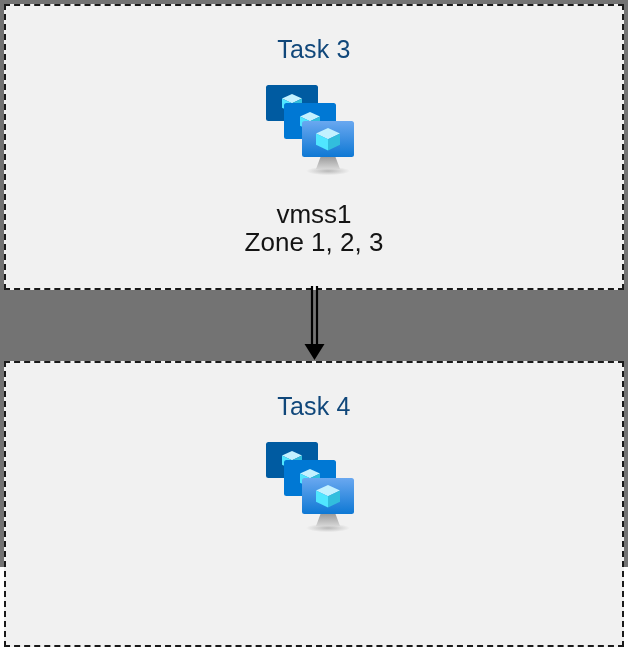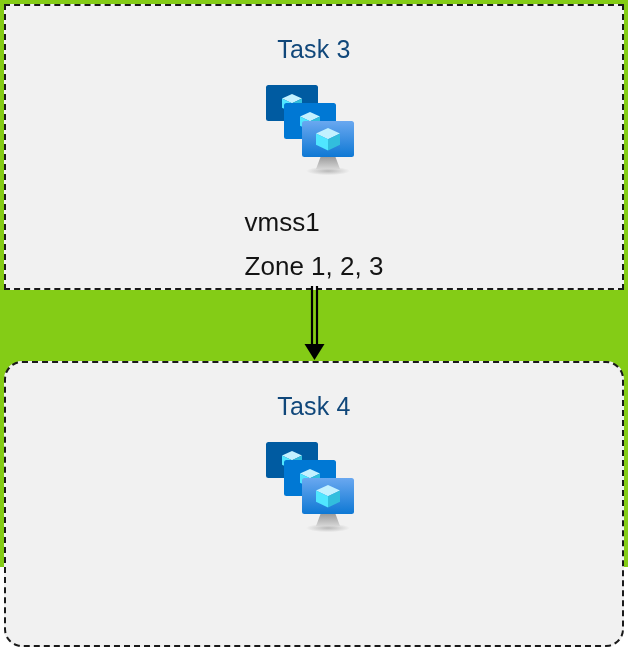--- a/index.html
+++ b/index.html
@@ -12,21 +12,21 @@
     height: 654px;
     font-family: "Liberation Sans", sans-serif;
     -webkit-font-smoothing: antialiased;
     overflow: hidden;
   }
 
   #diagram {
     position: relative;
     width: 628px;
     height: 567px;
-    background: #84cc16;
+    background: #737373;
   }
 
   
   .task-box {
     position: absolute;
     box-sizing: border-box;
     background: #f1f1f1;
     border: 2px dashed #1a1a1a;
     display: flex;
     flex-direction: column;
@@ -38,38 +38,38 @@
     top: 4px;
     width: 620px;
     height: 286px;
   }
 
   #task-box-4 {
     left: 4px;
     top: 361px;
     width: 620px;
     height: 286px;
-    border-radius: 18px;
   }
 
   .task-title {
     color: #10477a;
     font-size: 25px;
     line-height: 1;
     letter-spacing: 0.2px;
     white-space: nowrap;
   }
 
   #task-box-3 .task-title { margin-top: 31px; }
   #task-box-4 .task-title { margin-top: 31px; }
 
   .caption {
     color: #141414;
     font-size: 26px;
-    line-height: 44px;
+    line-height: 28px;
+    text-align: center;
     white-space: pre-line;
   }
 
   #task-box-3 .caption { margin-top: 21px; }
   #task-box-4 .caption { margin-top: 32px; }
 
   
   .vmss-icon {
     margin-top: 19px;
     width: 104px;

